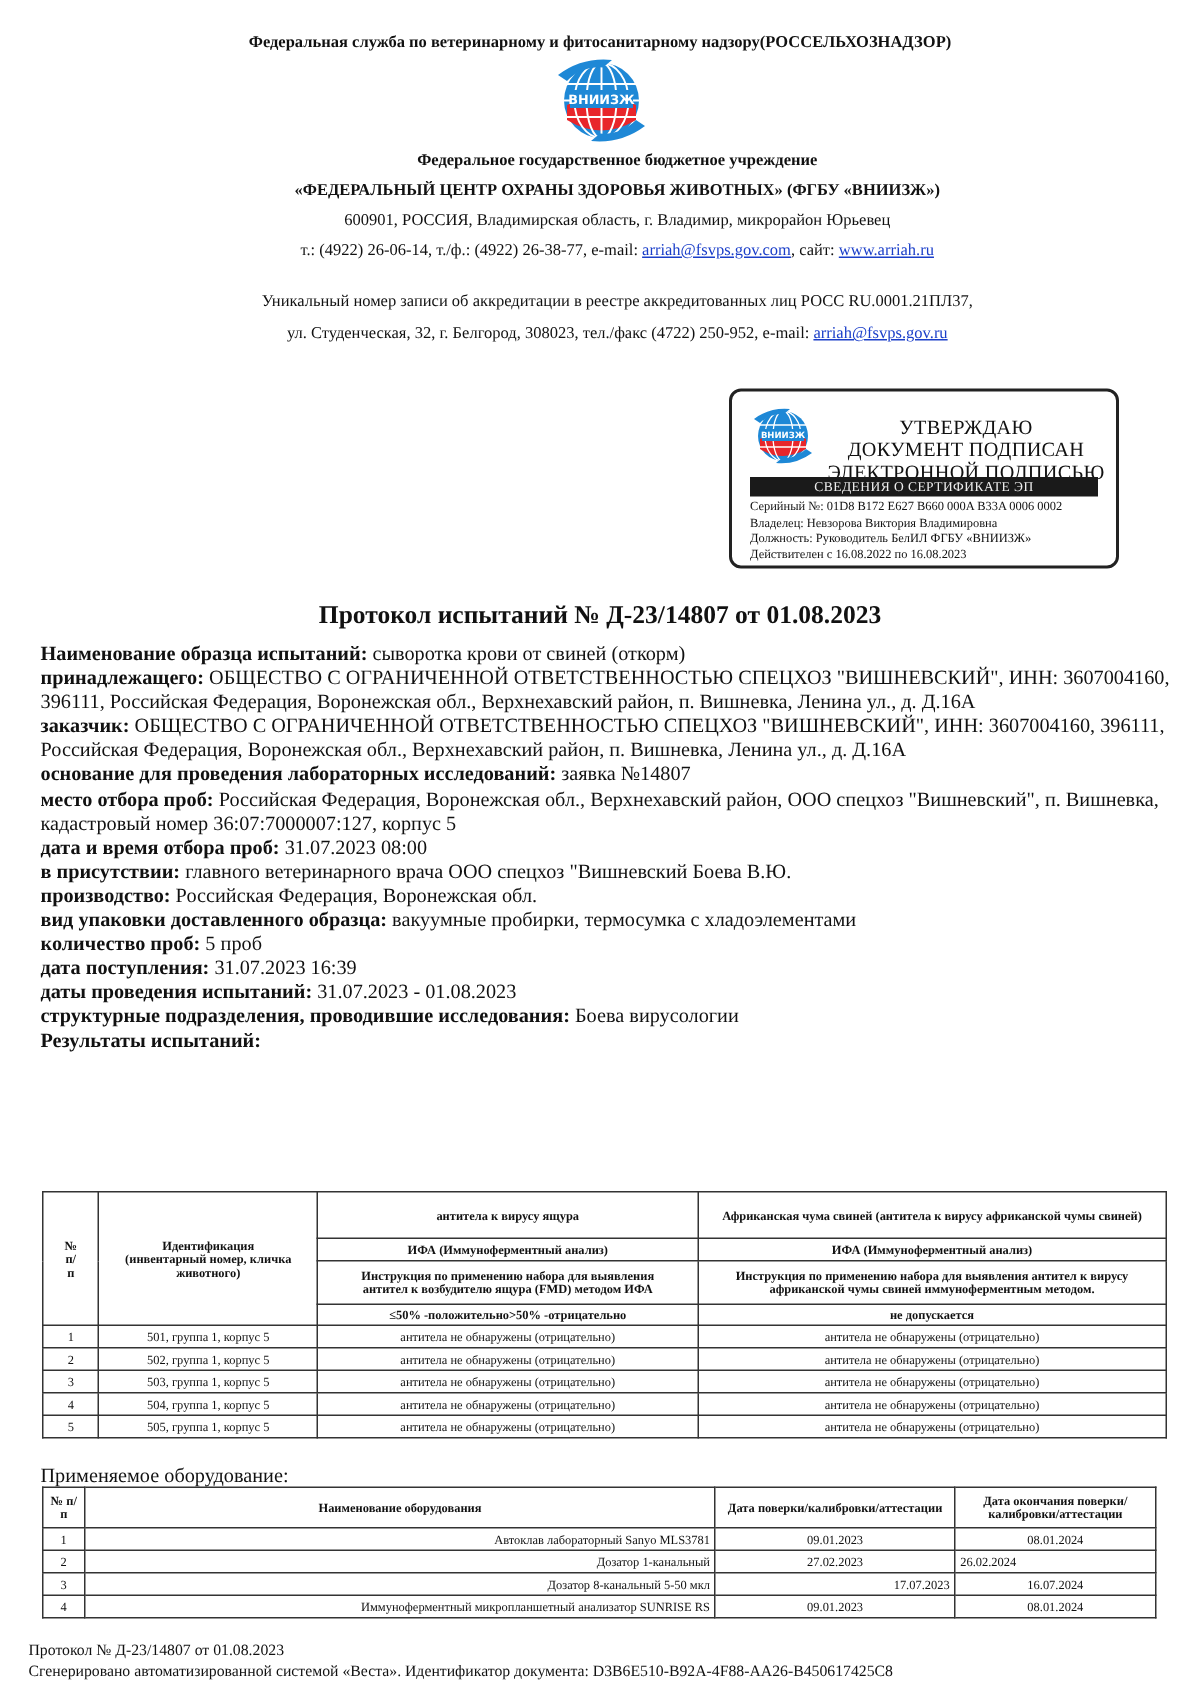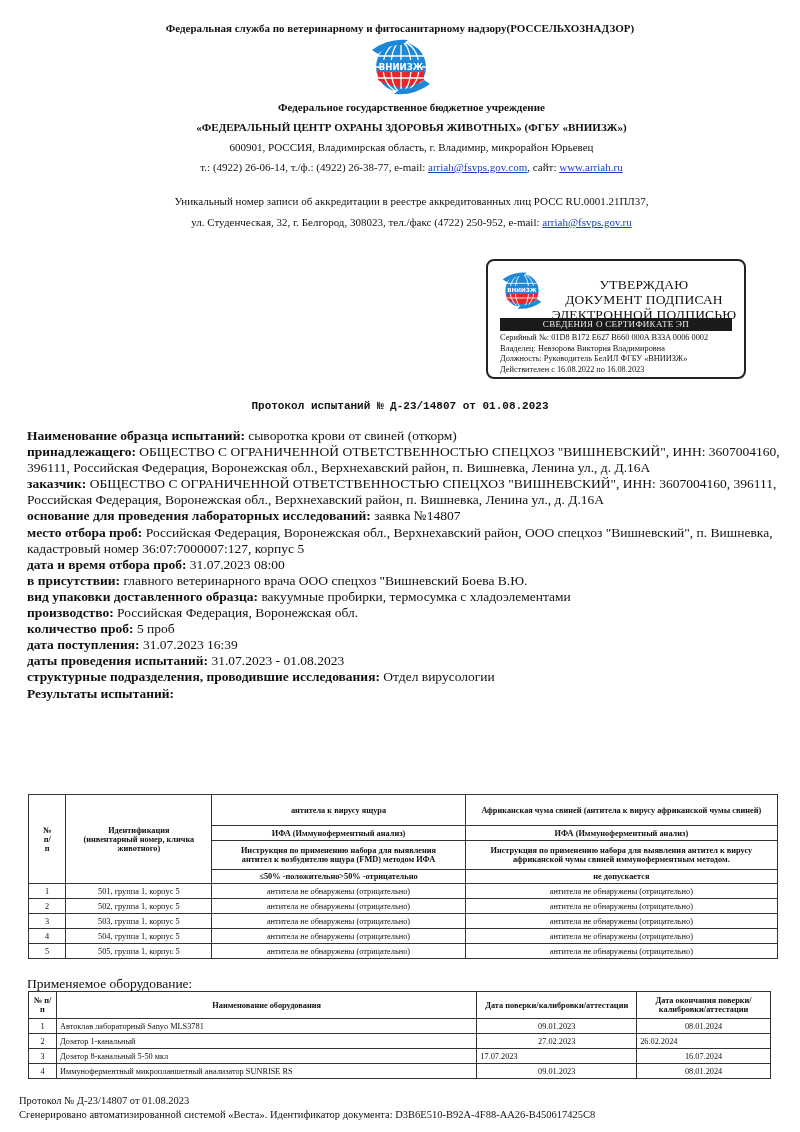--- a/index.html
+++ b/index.html
@@ -9,30 +9,30 @@
   .logo-main { position: absolute; top: 36px; left: 368px; width: 66px; height: 60px; }
   .hdr-block { position: absolute; left: 0; width: 800px; text-align: center; font-size: 11px; }
   .hdr-block .line { height: 20px; line-height: 20px; margin-left: 23px; }
   .bold { font-weight: bold; }
   a.link { color: #1a3ec9; text-decoration: underline; }
   .stamp { position: absolute; left: 486px; top: 259px; width: 260px; height: 120px; border: 2px solid #222; border-radius: 8px; }
   .stamp-logo { position: absolute; left: 12px; top: 8px; width: 44px; height: 42px; }
   .stamp-title { position: absolute; left: 58px; top: 16px; width: 196px; text-align: center; font-size: 13.5px; line-height: 15px; letter-spacing: 0.2px; }
   .stamp-bar { position: absolute; left: 12px; top: 57px; width: 232px; height: 13px; background: #1a1a1a; color: #eee; font-size: 9px; line-height: 13px; text-align: center; letter-spacing: 0.3px; }
   .stamp-info { position: absolute; left: 12px; top: 72px; width: 240px; font-size: 8.3px; line-height: 10.5px; }
-  .doc-title { position: absolute; top: 400px; left: 0; width: 800px; text-align: center; font-size: 11px; font-weight: bold; font-family: Liberation Mono, monospace; }
+  .doc-title { position: absolute; top: 400px; left: 0; width: 800px; text-align: center; font-size: 17px; font-weight: bold; }
   .fields { position: absolute; top: 428px; left: 27px; width: 755px; font-size: 13.5px; line-height: 16.1px; }
   .fields .row { }
   .fields .lbl { font-weight: bold; }
   table.res { position: absolute; top: 794px; left: 28px; width: 750px; border-collapse: collapse; font-size: 8.3px; }
   table.res td, table.res th { border: 1px solid #333; text-align: center; vertical-align: middle; padding: 1px 14px; }
   table.res th { font-weight: bold; }
   .eq-title { position: absolute; top: 976px; left: 27px; font-size: 13.5px; }
   table.eq { position: absolute; top: 991px; left: 28px; width: 743px; border-collapse: collapse; font-size: 8.3px; }
-  table.eq td, table.eq th { border: 1px solid #333; padding: 1px 3px; vertical-align: middle; }
+  table.eq td, table.eq th { border: 1px solid #333; padding: 1px 3px; vertical-align: middle; text-align: right; }
   table.eq th { font-weight: bold; text-align: center; }
   .footer { position: absolute; top: 1094px; left: 19px; font-size: 10.5px; line-height: 14px; }
 </style>
 </head>
 <body>
 
 <div class="hdr-agency">Федеральная служба по ветеринарному и фитосанитарному надзору(РОССЕЛЬХОЗНАДЗОР)</div>
 
 <div class="logo-main">
   <svg width="66" height="60" viewBox="0 0 66 60">
@@ -103,26 +103,26 @@
 <div class="doc-title">Протокол испытаний № Д-23/14807 от 01.08.2023</div>
 
 <div class="fields">
   <div class="row"><span class="lbl">Наименование образца испытаний:</span><span> сыворотка крови от свиней (откорм)</span></div>
   <div class="row"><span class="lbl">принадлежащего:</span><span> ОБЩЕСТВО С ОГРАНИЧЕННОЙ ОТВЕТСТВЕННОСТЬЮ СПЕЦХОЗ "ВИШНЕВСКИЙ", ИНН: 3607004160, 396111, Российская Федерация, Воронежская обл., Верхнехавский район, п. Вишневка, Ленина ул., д. Д.16А</span></div>
   <div class="row"><span class="lbl">заказчик:</span><span> ОБЩЕСТВО С ОГРАНИЧЕННОЙ ОТВЕТСТВЕННОСТЬЮ СПЕЦХОЗ "ВИШНЕВСКИЙ", ИНН: 3607004160, 396111, Российская Федерация, Воронежская обл., Верхнехавский район, п. Вишневка, Ленина ул., д. Д.16А</span></div>
   <div class="row"><span class="lbl">основание для проведения лабораторных исследований:</span><span> заявка №14807</span></div>
   <div class="row"><span class="lbl">место отбора проб:</span><span> Российская Федерация, Воронежская обл., Верхнехавский район, ООО спецхоз "Вишневский", п. Вишневка, кадастровый номер 36:07:7000007:127, корпус 5</span></div>
   <div class="row"><span class="lbl">дата и время отбора проб:</span><span> 31.07.2023 08:00</span></div>
   <div class="row"><span class="lbl">в присутствии:</span><span> главного ветеринарного врача ООО спецхоз "Вишневский Боева В.Ю.</span></div>
+  <div class="row"><span class="lbl">производство:</span><span> Российская Федерация, Воронежская обл.</span></div>
   <div class="row"><span class="lbl">вид упаковки доставленного образца:</span><span> вакуумные пробирки, термосумка с хладоэлементами</span></div>
-  <div class="row"><span class="lbl">производство:</span><span> Российская Федерация, Воронежская обл.</span></div>
   <div class="row"><span class="lbl">количество проб:</span><span> 5 проб</span></div>
   <div class="row"><span class="lbl">дата поступления:</span><span> 31.07.2023 16:39</span></div>
   <div class="row"><span class="lbl">даты проведения испытаний:</span><span> 31.07.2023 - 01.08.2023</span></div>
-  <div class="row"><span class="lbl">структурные подразделения, проводившие исследования:</span><span> Отдел вирусологии</span></div>
+  <div class="row"><span class="lbl">структурные подразделения, проводившие исследования:</span><span> Боева вирусологии</span></div>
   <div class="row"><span class="lbl">Результаты испытаний:</span></div>
 </div>
 
 <table class="res">
   <colgroup>
     <col style="width:31px">
       <col style="width:147px">
       <col style="width:256px">
       <col style="width:316px">
   </colgroup>
@@ -201,21 +201,21 @@
   </tr>
   <tr style="height:15px">
     <td style="text-align:center">2</td>
         <td>Дозатор 1-канальный</td>
         <td style="text-align:center">27.02.2023</td>
         <td style="text-align:left">26.02.2024</td>
   </tr>
   <tr style="height:15px">
     <td style="text-align:center">3</td>
         <td>Дозатор 8-канальный 5-50 мкл</td>
-        <td style="text-align:left">17.07.2023</td>
+        <td style="text-align:right">17.07.2023</td>
         <td style="text-align:center">16.07.2024</td>
   </tr>
   <tr style="height:15px">
     <td style="text-align:center">4</td>
         <td>Иммуноферментный микропланшетный анализатор SUNRISE RS</td>
         <td style="text-align:center">09.01.2023</td>
         <td style="text-align:center">08.01.2024</td>
   </tr>
 </tbody>
   </table>

